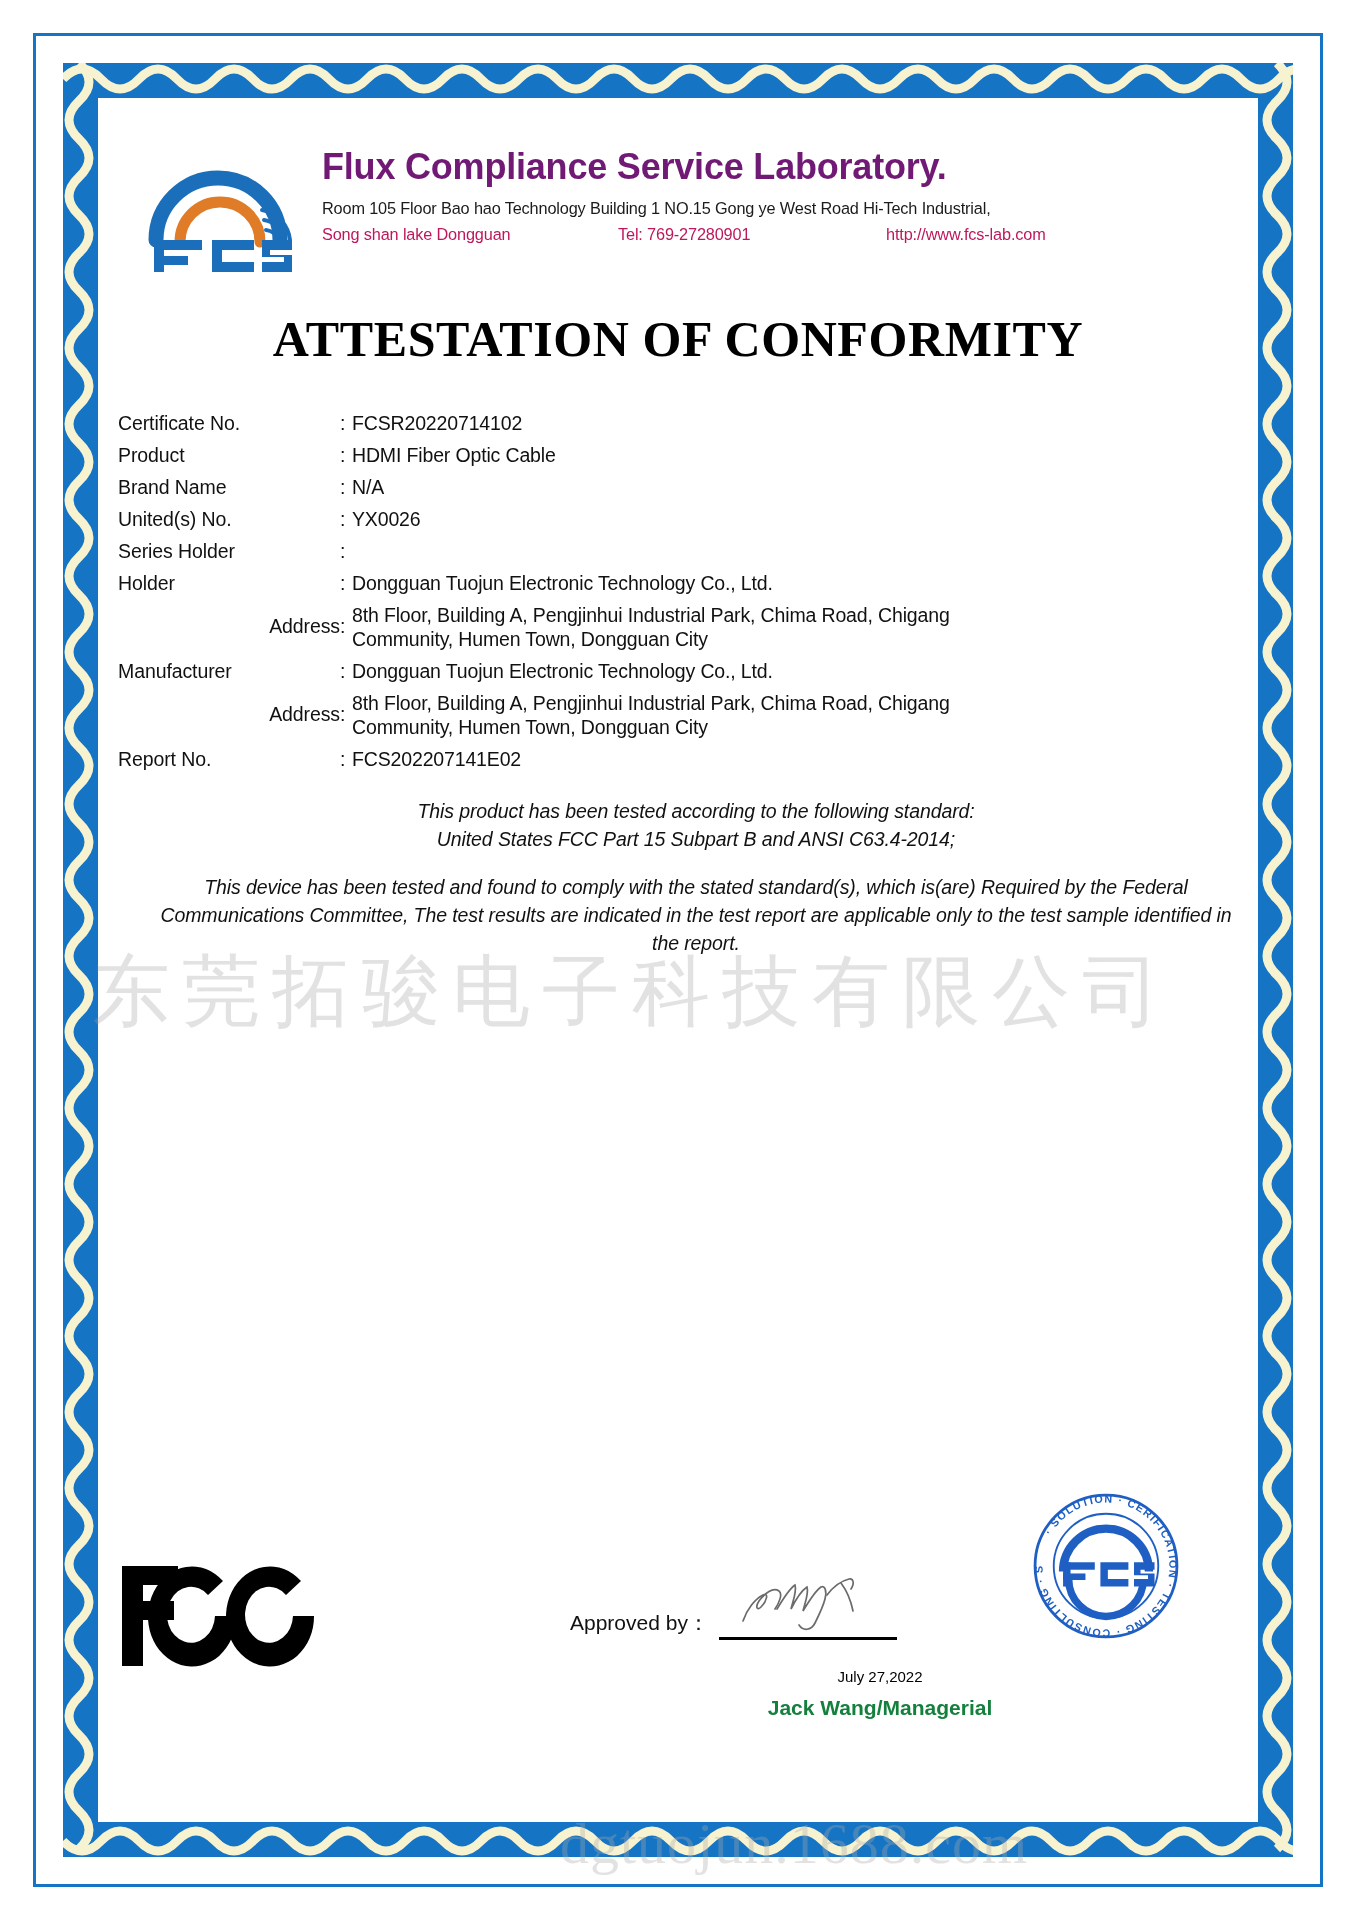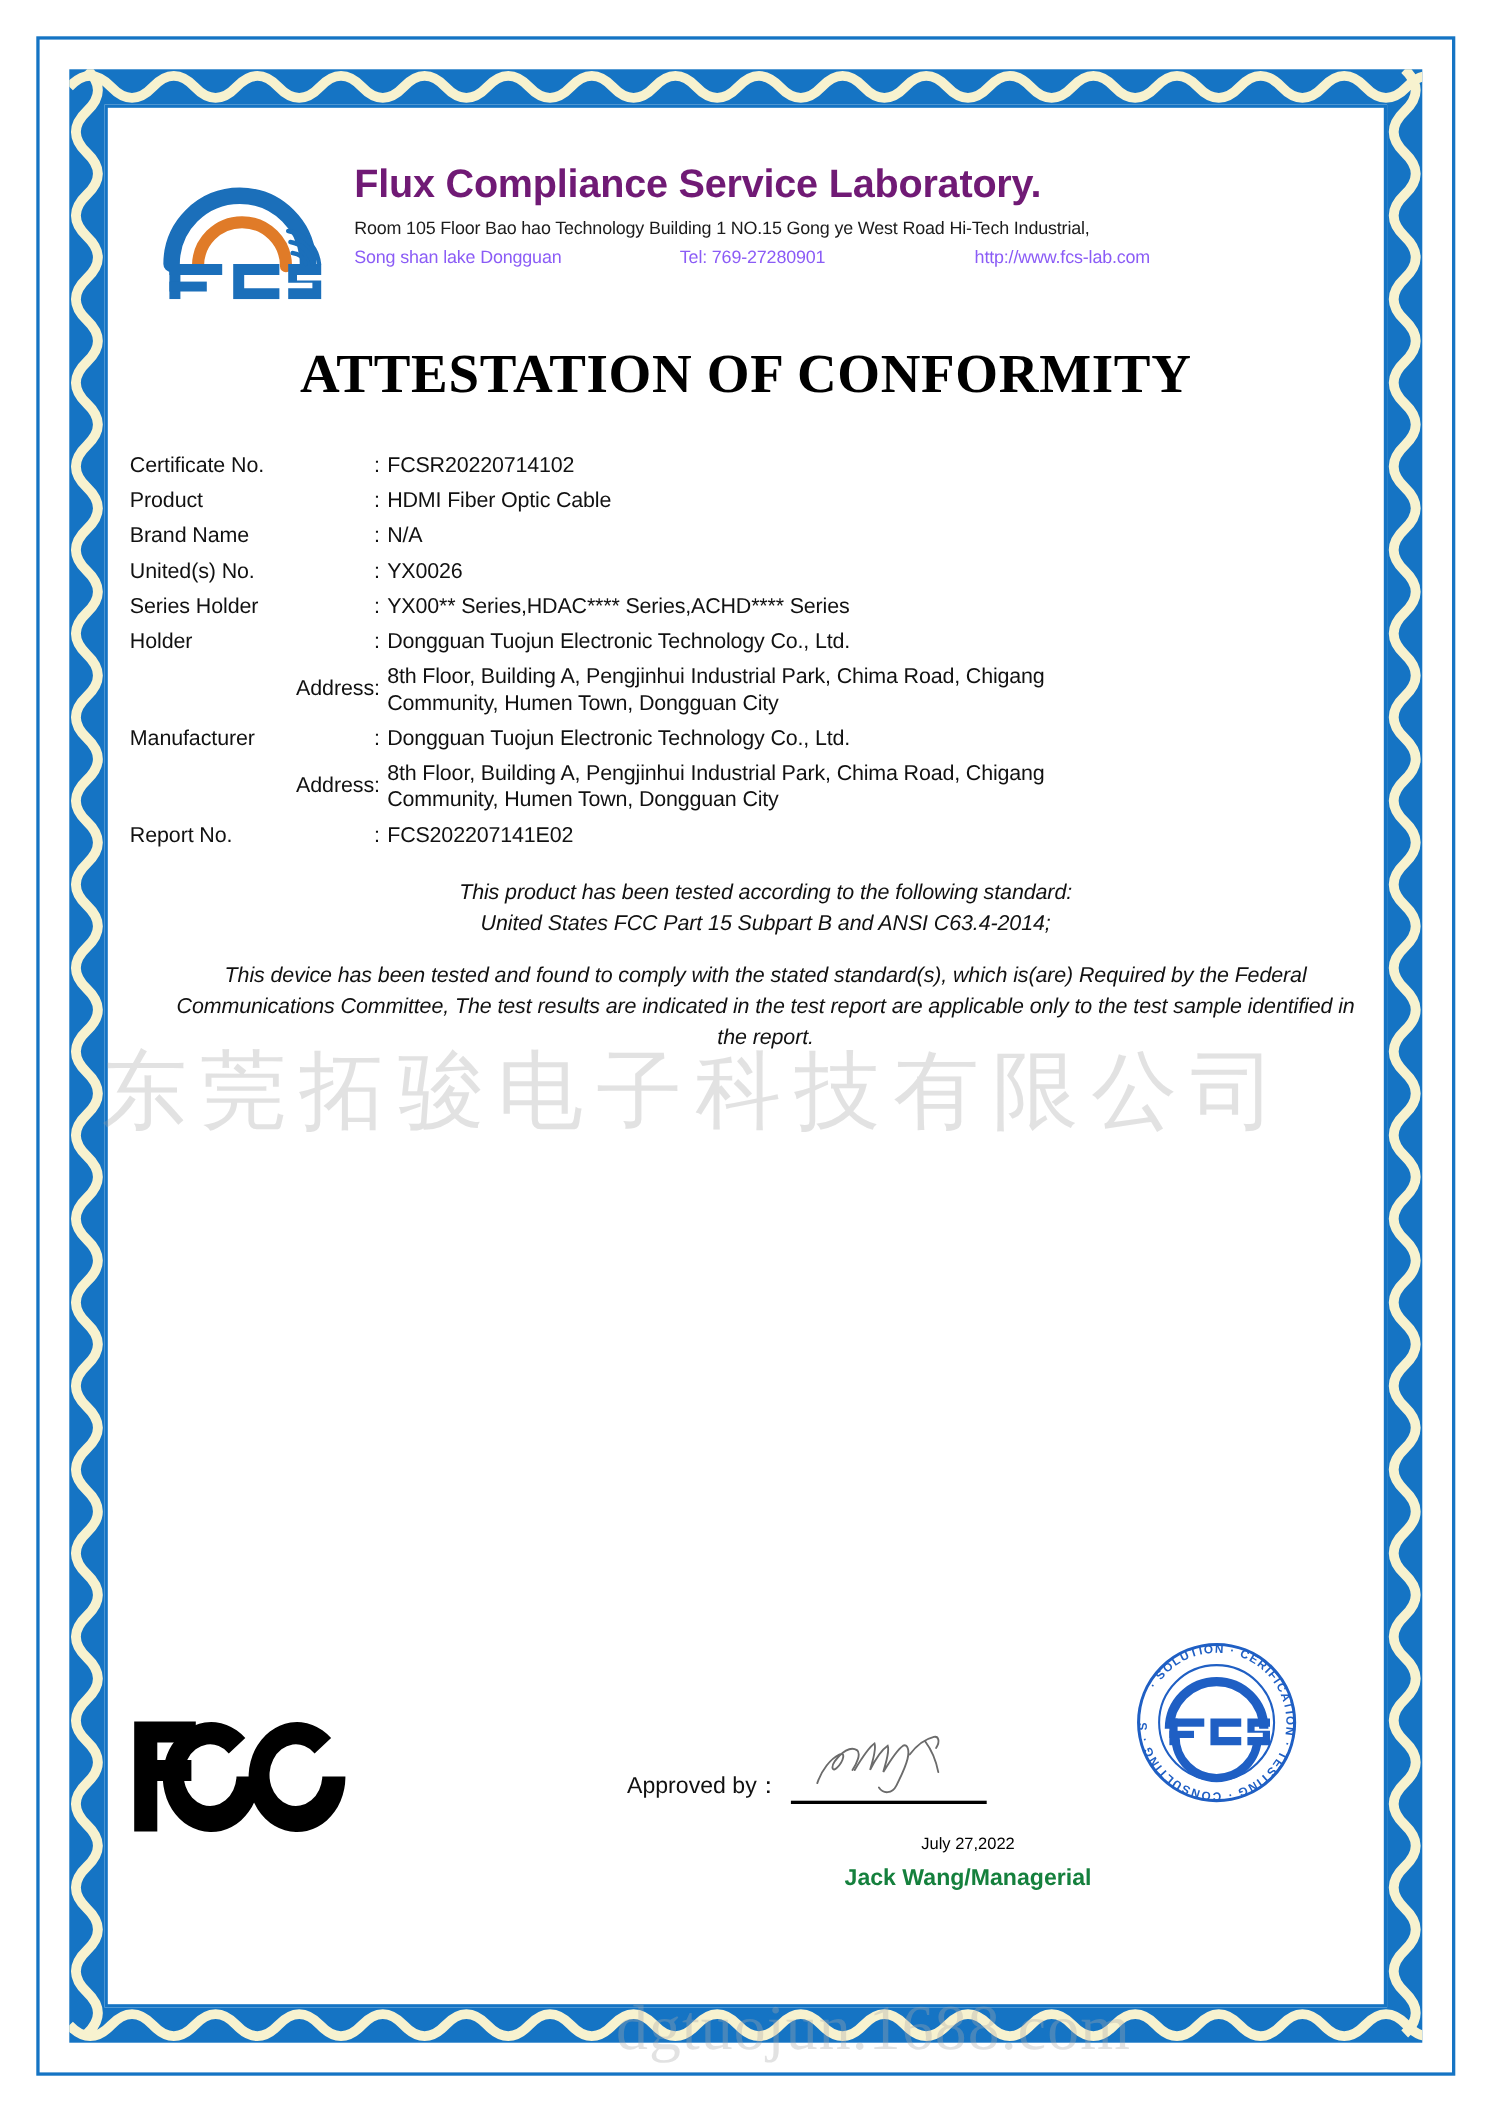--- a/index.html
+++ b/index.html
@@ -95,21 +95,21 @@
   }
   .addr-line {
     font-size: 16.3px;
     color: #1b1b1b;
     margin-top: 11px;
     white-space: nowrap;
     letter-spacing: -0.15px;
   }
   .addr-line2 {
     font-size: 16.3px;
-    color: #8b5cf6;
+    color: #be185d;
     margin-top: 7px;
     display: flex;
     letter-spacing: -0.15px;
   }
   .addr-seg-1 { width: 296px; }
   .addr-seg-2 { width: 268px; }
   .addr-seg-3 { }
 
   
   .doc-title {
@@ -352,21 +352,20 @@
 
       <div class="frow">
         <div class="flabel">United(s) No.</div>
         <div class="fcolon">:</div>
         <div class="fvalue">YX0026</div>
       </div>
 
       <div class="frow">
         <div class="flabel">Series Holder</div>
         <div class="fcolon">:</div>
-        <div class="fvalue">YX00** Series,HDAC**** Series,ACHD**** Series</div>
       </div>
 
       <div class="frow">
         <div class="flabel">Holder</div>
         <div class="fcolon">:</div>
         <div class="fvalue">Dongguan Tuojun Electronic Technology Co., Ltd.</div>
       </div>
 
       <div class="frow tall">
         <div class="flabel">Address</div>

